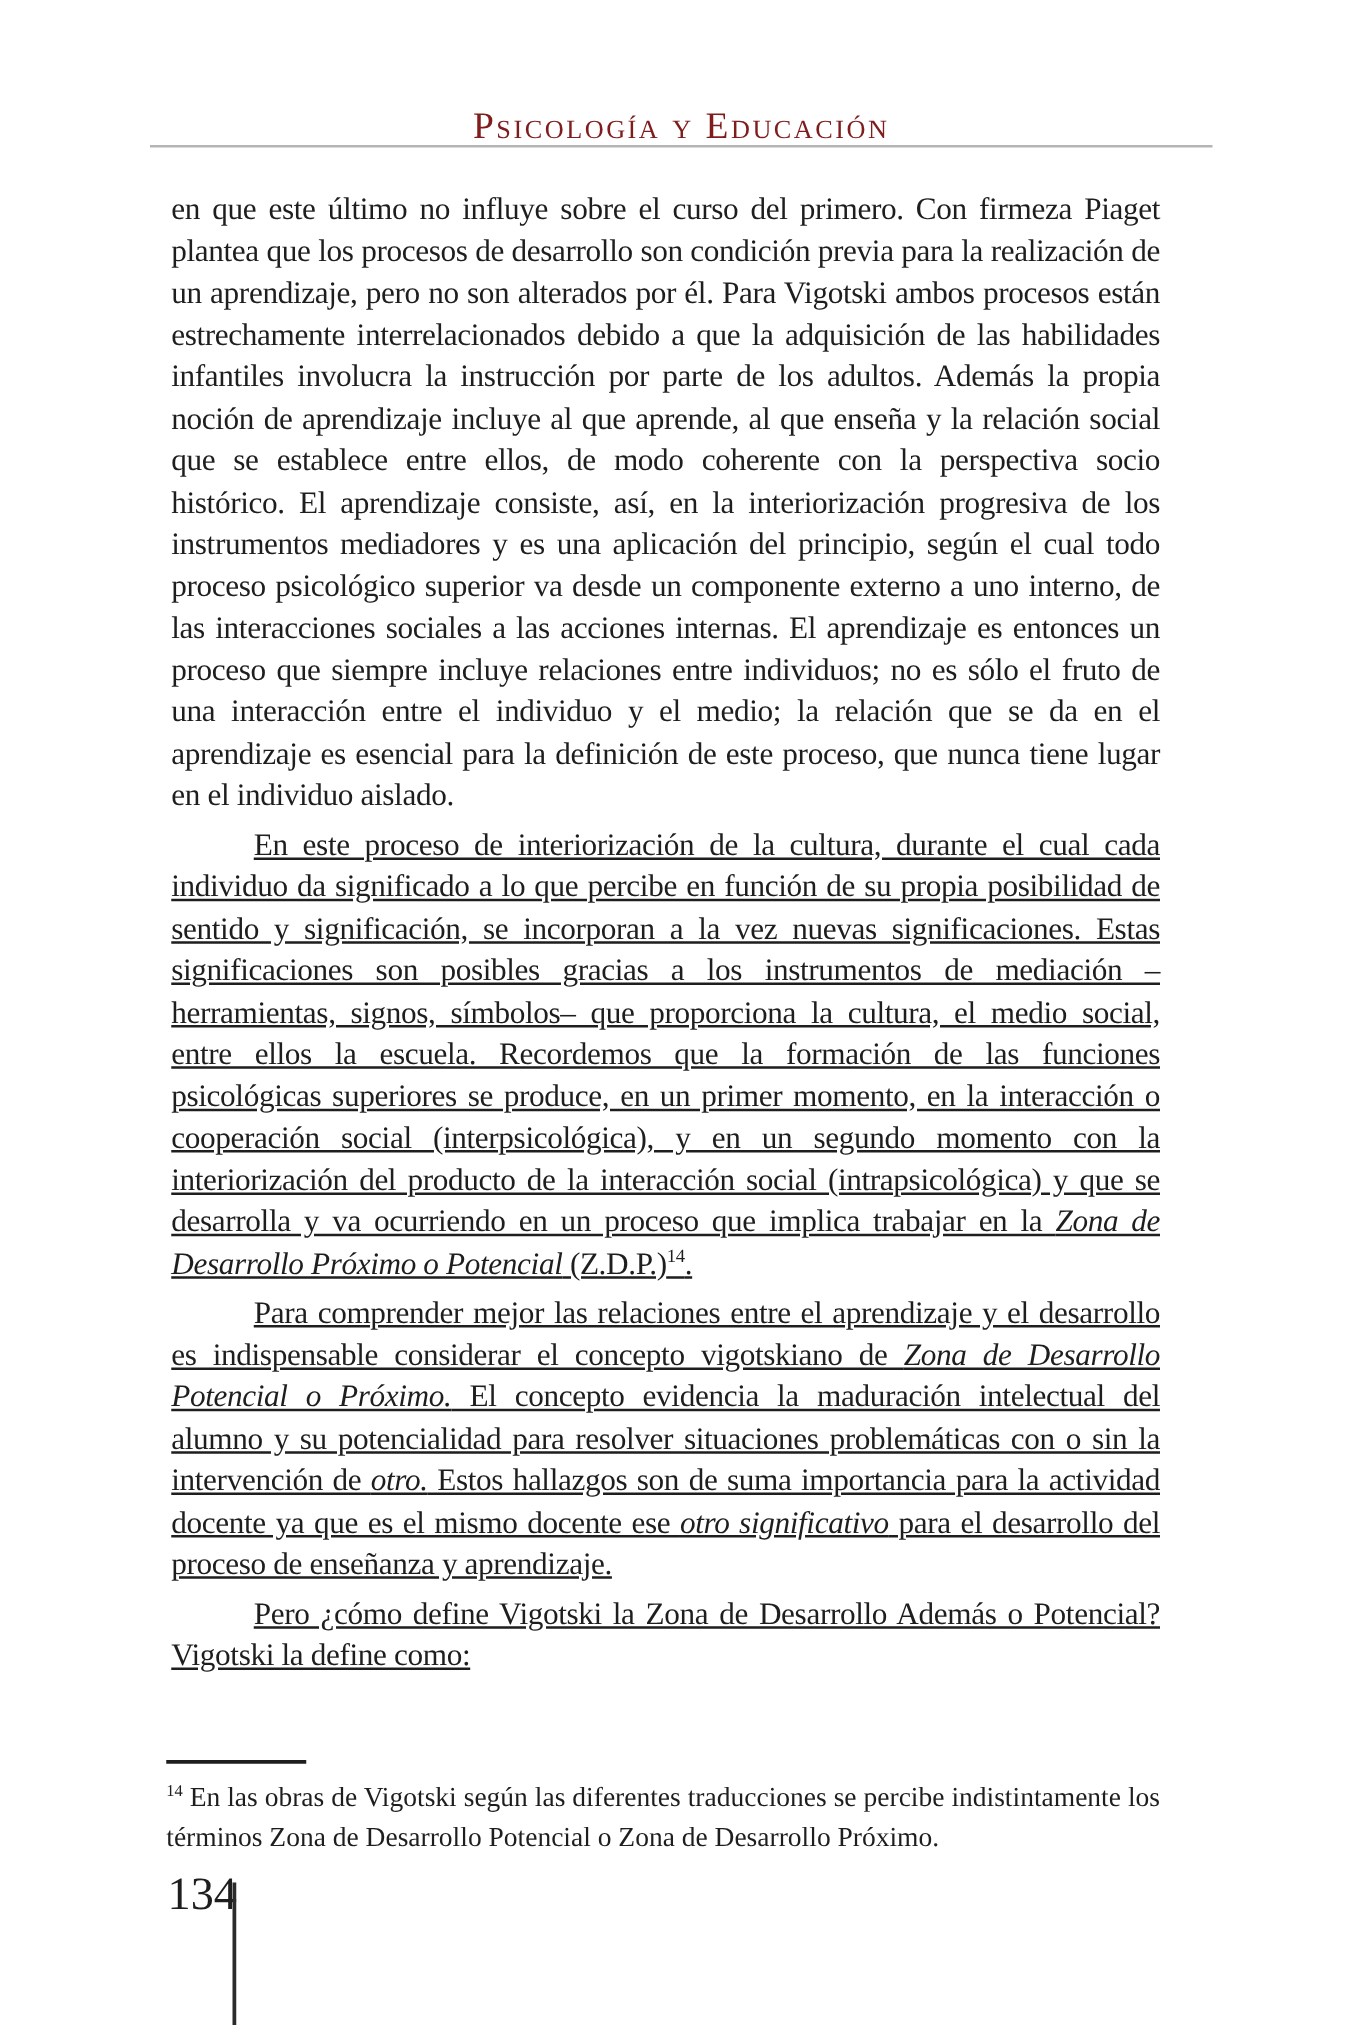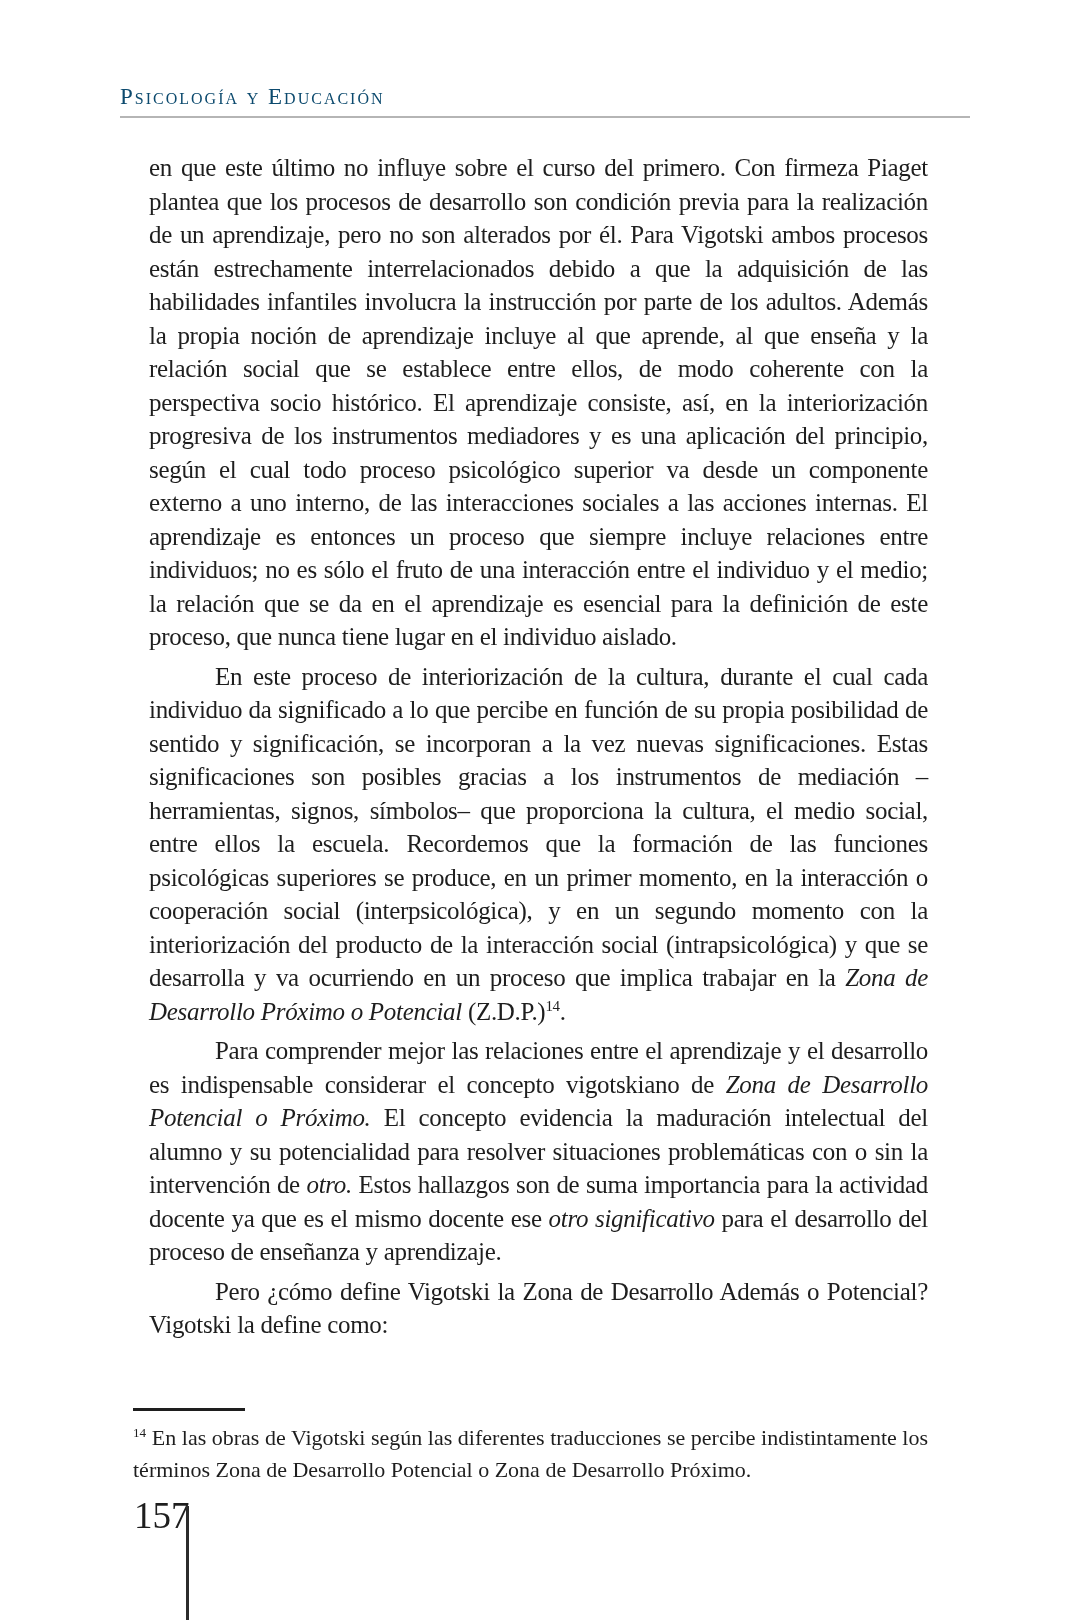--- a/index.html
+++ b/index.html
@@ -14,24 +14,25 @@
     background: #ffffff;
     color: #1e1e1e;
     font-family: "Liberation Serif", serif;
     overflow: hidden;
   }
   .running-head {
     position: absolute;
     top: 84px;
     left: 120px;
     width: 850px;
+    text-align: center;
     font-variant: small-caps;
-    font-size: 23px;
+    font-size: 30px;
     letter-spacing: 2px;
-    color: #0c4a6e;
+    color: #7f1d1d;
   }
   .head-rule {
     position: absolute;
     top: 116px;
     left: 120px;
     width: 850px;
     height: 2px;
     background: #b5b5b5;
   }
   .body-col {
@@ -39,24 +40,25 @@
     top: 151px;
     left: 133px;
     width: 795px;
     font-size: 25px;
     line-height: 33.5px;
     letter-spacing: -0.3px;
     text-align: justify;
     color: #1e1e1e;
   }
   .body-col p {
-    margin: 0 0 6px 16px;
+    margin: 0 0 6px 4px;
   }
   .body-col p.indent {
     text-indent: 66px;
+    text-decoration: underline;
   }
   .body-col i, .fn i {
     font-style: italic;
   }
   sup {
     font-size: 0.6em;
     line-height: 0;
     vertical-align: super;
   }
   .footnote-area {
@@ -108,17 +110,17 @@
     <p class="p indent"><span>En este proceso de interiorización de la cultura, durante el cual cada individuo da significado a lo que percibe en función de su propia posibilidad de sentido y significación, se incorporan a la vez nuevas significaciones. Estas significaciones son posibles gracias a los instrumentos de mediación –herramientas, signos, símbolos– que proporciona la cultura, el medio social, entre ellos la escuela. Recordemos que la formación de las funciones psicológicas superiores se produce, en un primer momento, en la interacción o cooperación social (interpsicológica), y en un segundo momento con la interiorización del producto de la interacción social (intrapsicológica) y que se desarrolla y va ocurriendo en un proceso que implica trabajar en la </span><i>Zona de Desarrollo Próximo o Potencial</i><span> (Z.D.P.)</span><sup>14</sup><span>.</span></p>
     <p class="p indent"><span>Para comprender mejor las relaciones entre el aprendizaje y el desarrollo es indispensable considerar el concepto vigotskiano de </span><i>Zona de Desarrollo Potencial o Próximo.</i><span> El concepto evidencia la maduración intelectual del alumno y su potencialidad para resolver situaciones problemáticas con o sin la intervención de </span><i>otro.</i><span> Estos hallazgos son de suma importancia para la actividad docente ya que es el mismo docente ese </span><i>otro significativo</i><span> para el desarrollo del proceso de enseñanza y aprendizaje.</span></p>
     <p class="p indent"><span>Pero ¿cómo define Vigotski la Zona de Desarrollo Además o Potencial? Vigotski la define como:</span></p>
   </div>
 
   <div class="footnote-area">
     <div class="fn-rule"></div>
     <p class="fn"><sup>14</sup><span> En las obras de Vigotski según las diferentes traducciones se percibe indistintamente los términos Zona de Desarrollo Potencial o Zona de Desarrollo Próximo.</span></p>
   </div>
 
-  <div class="pageno">157</div>
+  <div class="pageno">134</div>
 
   <div class="spine-line"></div>
 
 </div>
 
 </body></html>

